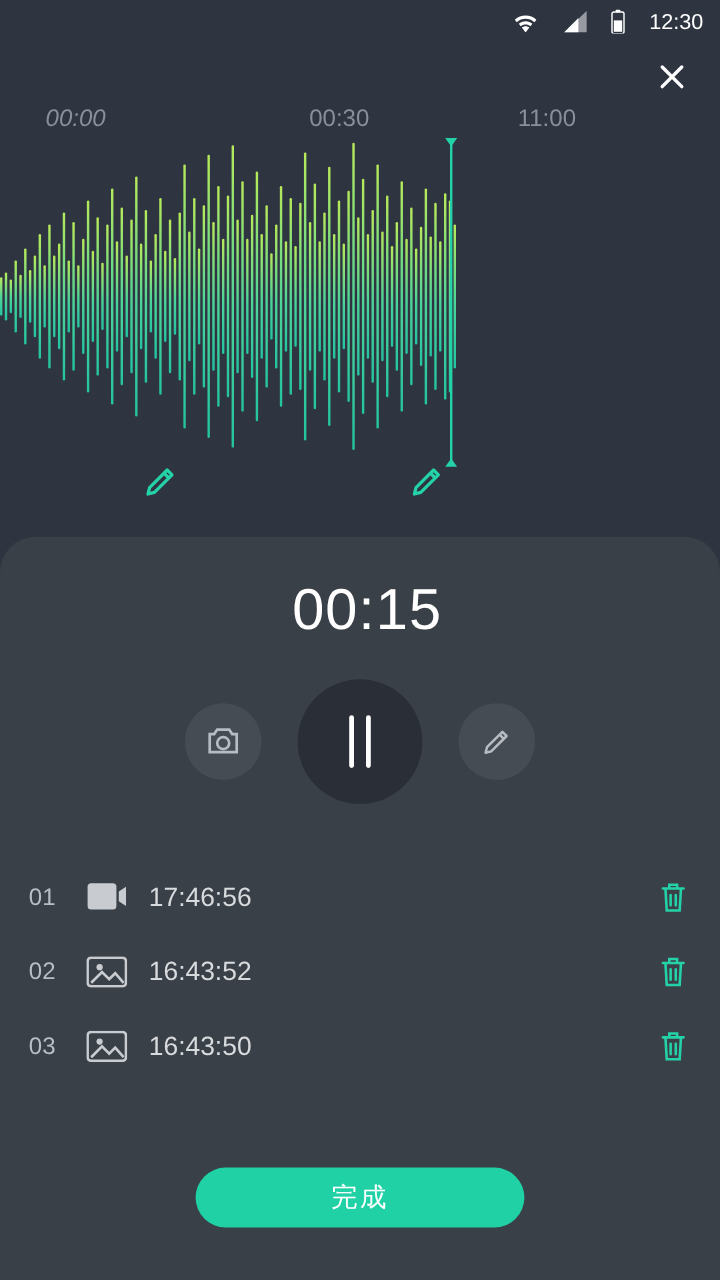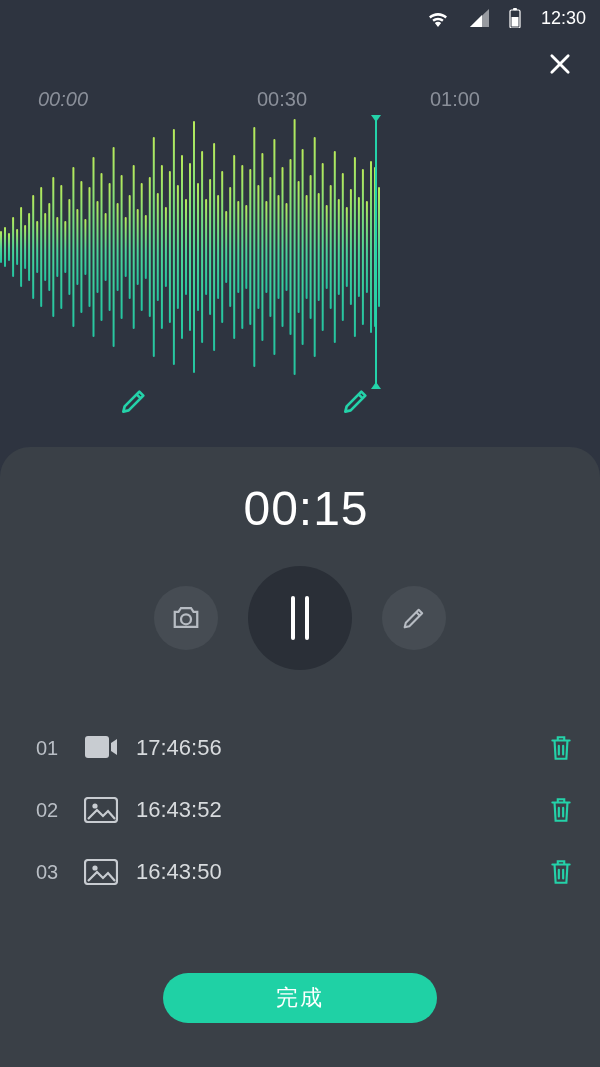--- a/index.html
+++ b/index.html
@@ -30,21 +30,21 @@
   .controls-section { flex: 1; background: #3a4047; border-top-left-radius: 30px; border-top-right-radius: 30px; display:flex; flex-direction:column; }
   .big-time { text-align:center; font-size: 48px; font-weight: 500; margin-top: 34px; color:#fff; letter-spacing: 1px; padding-left: 12px;}
   .buttons-row { display:flex; align-items:center; justify-content:center; gap: 30px; margin-top: 30px;}
   .small-circle { width: 64px; height: 64px; border-radius: 50%; background: #464c53; display:flex; align-items:center; justify-content:center; color:#b7bcc3; cursor:pointer;}
   .big-circle { width: 104px; height: 104px; border-radius: 50%; background: #2a2f37; display:flex; align-items:center; justify-content:center; cursor:pointer; color:#fff;}
   .pause-glyph { display:flex; gap:10px; }
   .pause-glyph span{ width:4px; height:44px; background:#fff; border-radius:2px;}
 
   
   .media-list { margin-top: 64px; padding: 0 24px; display:flex; flex-direction:column; gap: 34px;}
-  .media-item { display:flex; align-items:center; gap: 18px; color:#c8ccd1;margin-left:12px;}
+  .media-item { display:flex; align-items:center; gap: 18px; color:#c8ccd1;}
   .idx { font-size: 20px; width: 30px; color:#b9bec5;}
   .media-icon { width: 34px; height: 26px; color:#c8ccd1; }
   .ts { font-size: 22px; color:#d8dbde; flex:1;}
   .del { width: 28px; height: 28px; color:#24d2a9; cursor:pointer;}
 
   
   .done-btn { align-self: center; margin-top: auto; margin-bottom: 44px; width: 274px; height: 50px; border-radius: 33px; background: #1fd1a5; color:#fff; font-size: 22px; display:flex; align-items:center; justify-content:center; cursor:pointer; letter-spacing: 2px;}
 
   svg { display:block; }
 </style>
@@ -70,21 +70,21 @@
 <div class="top-section">
   <div class="close-btn">
     <svg width="28" height="28" viewBox="0 0 24 24">
         <path stroke="#fff" stroke-width="2.4" stroke-linecap="round" d="M5 5l14 14M19 5L5 19"></path>
       </svg>
   </div>
 
   <div class="time-labels">
     <span>00:00</span>
     <span>00:30</span>
-    <span>01:00</span>
+    <span>11:00</span>
   </div>
 
   <div class="waveform-wrap">
     <svg class="waveform" id="waveform-svg" preserveAspectRatio="none" viewBox="0 0 600 260">
       <defs>
         <linearGradient id="wfgrad" x1="0" y1="0" x2="0" y2="1">
           <stop offset="0%" stop-color="#b7ea5a"></stop>
           <stop offset="55%" stop-color="#4bd39a"></stop>
           <stop offset="100%" stop-color="#23c4a0"></stop>
         </linearGradient>

